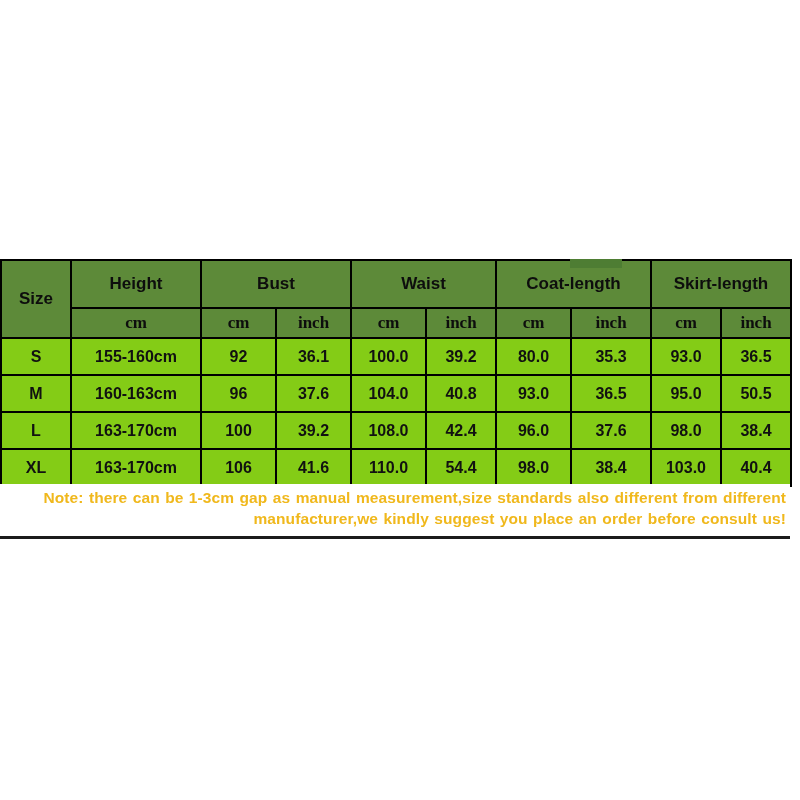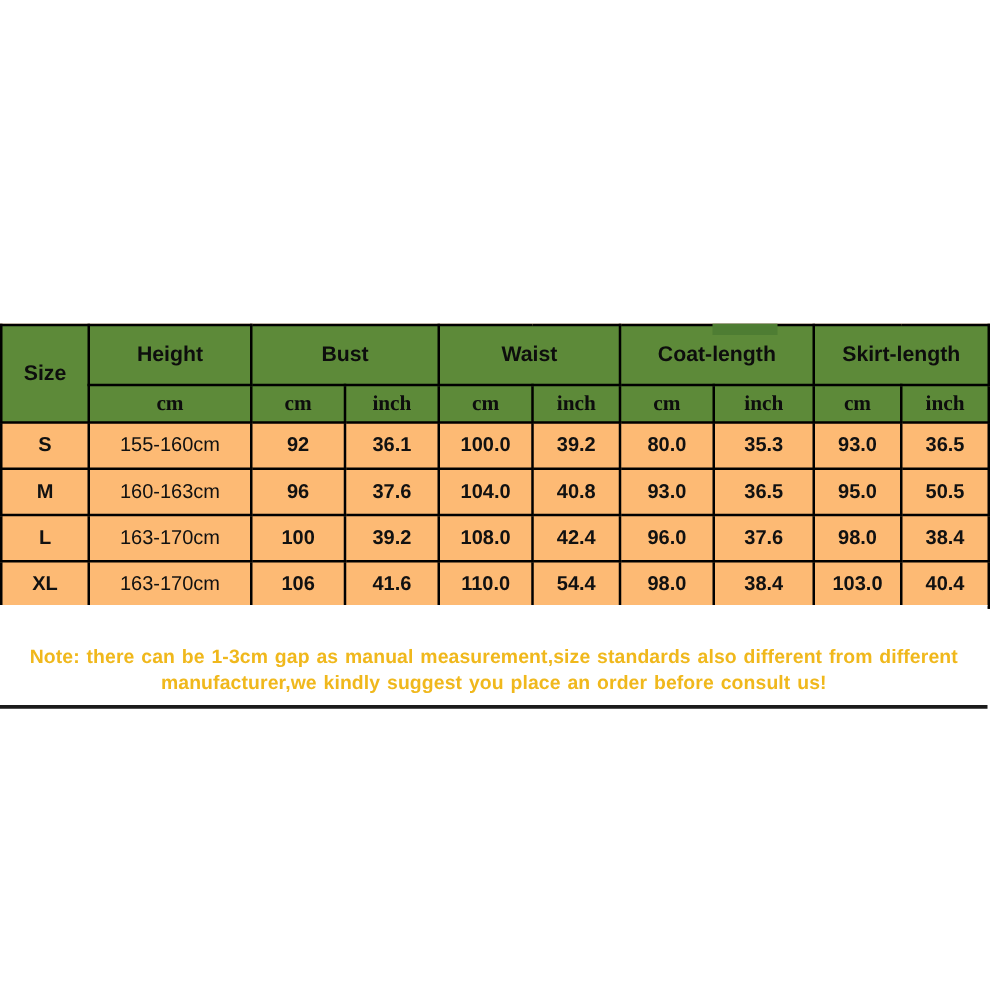--- a/index.html
+++ b/index.html
@@ -20,21 +20,21 @@
     position: absolute;
     left: 0;
     top: 259px;
     width: 790px;
   }
 
   table.size-table {
     border-collapse: collapse;
     table-layout: fixed;
     width: 790px;
-    background: #fdba74;
+    background: #84cc16;
   }
 
   table.size-table th,
   table.size-table td {
     border: 2px solid #000000;
     text-align: center;
     vertical-align: middle;
     padding: 0;
     font-size: 16px;
     color: #111111;
@@ -56,21 +56,21 @@
   }
 
   
   table.size-table tbody td { height: 35px; }
 
   td.size-cell {
     font-weight: bold;
     font-size: 17px;
   }
   td.height-cell {
-    font-weight: normal;
+    font-weight: bold;
     font-size: 17px;
   }
   td.num-cell {
     font-weight: bold;
     font-size: 16px;
   }
 
   
   col.c-size   { width: 70px; }
   col.c-height { width: 130px; }
@@ -103,23 +103,22 @@
     box-sizing: border-box;
     background: #ffffff;
     border-bottom: 3px solid #1b1b1b;
   }
   #note-text {
     color: #f0b81c;
     font-weight: bold;
     font-size: 15.5px;
     line-height: 1.35;
     letter-spacing: 0.1px;
-    text-align: center;
+    text-align: right;
     word-spacing: 1px;
-    margin-top: 28px;
   }
 </style>
 </head>
 <body>
 
 <div id="chart-wrap">
 
   <table class="size-table">
     <colgroup>
       <col class="c-size">

